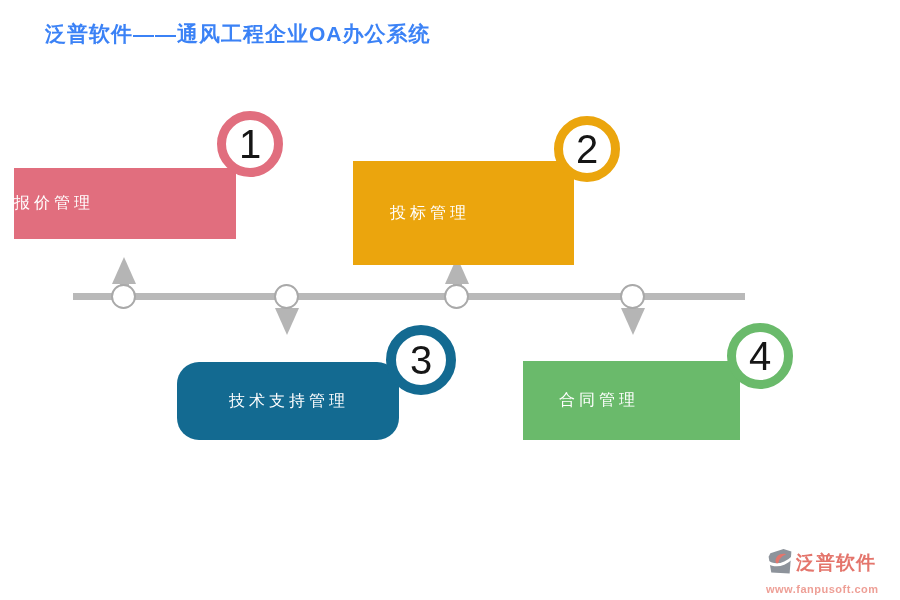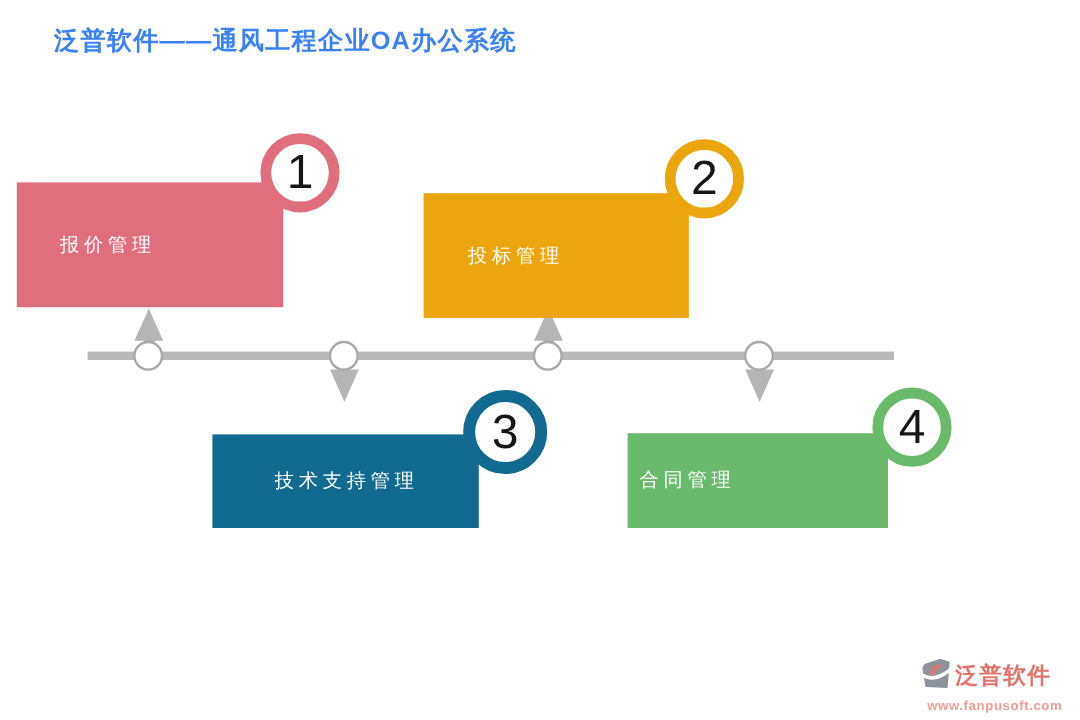--- a/index.html
+++ b/index.html
@@ -30,39 +30,39 @@
     position:absolute;top:308px;width:0;height:0;z-index:1;
     border-left:12px solid transparent;border-right:12px solid transparent;
     border-top:27px solid;
   }
   .ad2{left:275px}.ad4{left:621px}
   
   .step-box{
     position:absolute;box-sizing:border-box;display:flex;align-items:center;
     color:#ffffff;font-size:16px;letter-spacing:4px;z-index:2;white-space:nowrap;
   }
-  .box1{left:14px;top:152px;width:222px;height:104px;padding-left:36px}
+  .box1{left:14px;top:168px;width:222px;height:71px;}
   .box2{left:353px;top:161px;width:221px;height:104px;padding-left:37px}
   .box3{left:177px;top:362px;width:222px;height:78px;padding-left:52px}
-  .box4{left:523px;top:361px;width:217px;height:79px;padding-left:10px}
+  .box4{left:523px;top:361px;width:217px;height:79px;padding-left:36px}
   
   .badge{
     position:absolute;box-sizing:border-box;border-radius:50%;background:#ffffff;
     display:flex;align-items:center;justify-content:center;
     font-size:40px;font-weight:400;color:#161616;border:9px solid;z-index:4;line-height:1;
   }
   .bg1{left:217px;top:111px;width:66px;height:66px}
   .bg2{left:554px;top:116px;width:66px;height:66px}
   .bg3{left:386px;top:325px;width:70px;height:70px;border-width:10px}
   .bg4{left:727px;top:323px;width:66px;height:66px}
   
   .footer{position:absolute;left:766px;top:546px;width:126px;z-index:5;}
   .footer-row{display:flex;align-items:flex-start;}
   .brand{font-size:19px;font-weight:bold;letter-spacing:1px;margin:4px 16px 0 2px;white-space:nowrap;}
-  .website{font-size:11px;font-weight:bold;text-align:center;margin-top:5px;letter-spacing:0.5px;white-space:nowrap;}
+  .website{font-size:11px;font-weight:bold;text-align:left;margin-top:5px;letter-spacing:0.5px;white-space:nowrap;}
 </style>
 </head>
 <body>
 
 <div class="canvas">
 
   <h1 class="page-title" style="color: #3b82f6;">泛普软件——通风工程企业OA办公系统</h1>
 
   <div class="tl-line" style="background-color: rgb(185, 185, 185);"></div>
 
@@ -77,21 +77,21 @@
   <div class="tl-node n2" style="background-color: rgb(255, 255, 255); border-color: rgb(169, 169, 169);"></div>
   <div class="tl-node n3" style="background-color: rgb(255, 255, 255); border-color: rgb(169, 169, 169);"></div>
   <div class="tl-node n4" style="background-color: rgb(255, 255, 255); border-color: rgb(169, 169, 169);"></div>
 
   <div class="step-box box1" style="background-color: rgb(225, 110, 126);">
     <span>报价管理</span>
   </div>
   <div class="step-box box2" style="background-color: rgb(235, 165, 13);">
     <span>投标管理</span>
   </div>
-  <div class="step-box box3" style="background-color: rgb(19, 106, 145);">
+  <div class="step-box box3" style="background-color: rgb(19, 106, 145); border-radius: 22px;">
     <span>技术支持管理</span>
   </div>
   <div class="step-box box4" style="background-color: rgb(106, 186, 107);">
     <span>合同管理</span>
   </div>
 
   <div class="badge bg1" style="border-color: rgb(225, 110, 126);">
     <span>1</span>
   </div>
   <div class="badge bg2" style="border-color: rgb(235, 165, 13);">

